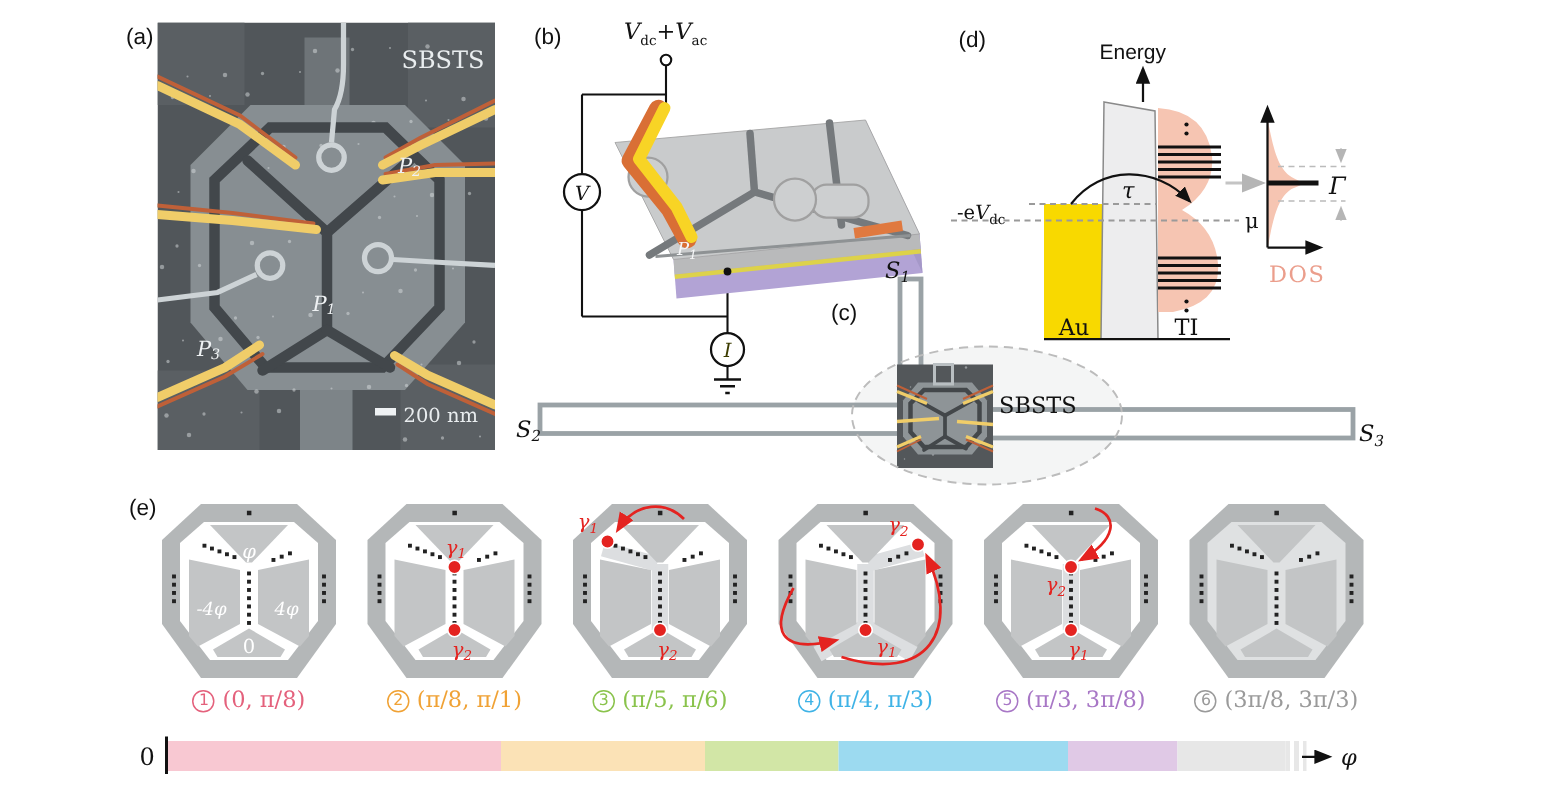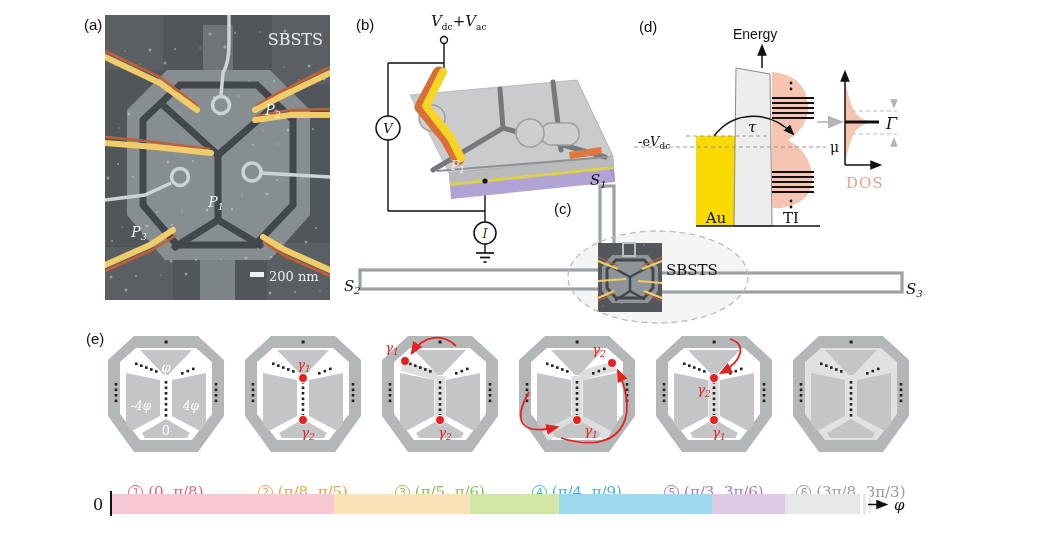--- a/index.html
+++ b/index.html
@@ -4,21 +4,21 @@
 <style>
 *{margin:0;padding:0;box-sizing:border-box}
 html,body{background:#fff}
 #fig{position:relative;width:1040px;height:536px;background:#fff;overflow:hidden;
      font-family:"Liberation Sans",sans-serif;color:#111}
 .abs{position:absolute}
 .plabel{position:absolute;font:15px "Liberation Sans",sans-serif;color:#111}
 .math{font-family:"DejaVu Serif",serif;font-style:italic}
 .mathdiv{position:absolute;font:15px "DejaVu Serif",serif;color:#111}
 sub{font-size:9px;font-family:"DejaVu Serif",serif}
-.dev-label{position:absolute;top:483px;width:150px;text-align:center;
+.dev-label{position:absolute;top:457px;width:150px;text-align:center;
            font:15px "DejaVu Serif",serif;white-space:nowrap}
 .circ{display:inline-block;width:15px;height:15px;line-height:13px;border:1.3px solid currentColor;
       border-radius:50%;font-size:10.5px;text-align:center;vertical-align:1px;
       font-family:"DejaVu Sans",sans-serif;font-style:normal}
 .bar{position:absolute;left:112px;top:494px;height:20px;display:flex}
 .bar-seg{height:20px}
 .bar-fade{height:20px;width:14px;background:repeating-linear-gradient(90deg,#e7e7e7 0 3px,#ffffff 3px 6px)}
 .tick{position:absolute;left:110px;top:491px;width:1.6px;height:25px;background:#111}
 svg text{user-select:none}
 </style>
@@ -163,21 +163,21 @@
       <circle cx="75" cy="162" r="8.5"></circle>
     </g>
     <text x="218" y="30" text-anchor="end" font-size="16" fill="#e9edef" font-family="DejaVu Serif,serif">SBSTS</text>
     <text x="168" y="100" text-anchor="middle" font-size="14" fill="#eef1f3" font-style="italic" font-family="DejaVu Serif,serif"><tspan>P</tspan><tspan dy="2.5" font-size="9.5">2</tspan></text>
     <text x="111" y="192" text-anchor="middle" font-size="14" fill="#eef1f3" font-style="italic" font-family="DejaVu Serif,serif"><tspan>P</tspan><tspan dy="2.5" font-size="9.5">1</tspan></text>
     <text x="34" y="222" text-anchor="middle" font-size="14" fill="#eef1f3" font-style="italic" font-family="DejaVu Serif,serif"><tspan>P</tspan><tspan dy="2.5" font-size="9.5">3</tspan></text>
     <rect x="145" y="257" width="14" height="5" fill="#eef1f3"></rect>
     <text x="164" y="266" font-size="13" fill="#e9edef" font-family="DejaVu Serif,serif">200 nm</text>
   </svg>
 
-  <div class="mathdiv" style="left:431px;top:12px">
+  <div class="mathdiv" style="left:416px;top:12px">
     <span class="math">V</span><sub>dc</sub><span>+</span><span class="math">V</span><sub>ac</sub>
   </div>
   <svg class="abs" style="left:355px;top:10px" width="272" height="290" viewBox="0 0 272 290">
 
     <g stroke="#111" stroke-width="1.4" fill="none">
       <path d="M89,34 L89,64"></path>
       <path d="M89,53 L33,53"></path>
       <path d="M33,53 L33,106"></path>
       <path d="M33,130 L33,201"></path>
       <path d="M33,201 L130,201"></path>
@@ -571,24 +571,24 @@
           <rect x="60.7" y="60" width="2.6" height="2.6"></rect>
           <rect x="60.7" y="65.5" width="2.6" height="2.6"></rect>
           <rect x="60.7" y="71" width="2.6" height="2.6"></rect>
           <rect x="60.7" y="76.5" width="2.6" height="2.6"></rect>
           <rect x="60.7" y="82" width="2.6" height="2.6"></rect>
         </g>
       </svg>
     </div>
   <div id="dev-labels">
       <div class="dev-label" style="left:91px;color:#e4617c"><span class="circ">1</span> <span>(0, π/8)</span></div>
-      <div class="dev-label" style="left:228px;color:#f0a235"><span class="circ">2</span> <span>(π/8, π/5)</span></div>
+      <div class="dev-label" style="left:228px;color:#f0a235"><span class="circ">2</span> <span>(π/8, π/1)</span></div>
       <div class="dev-label" style="left:365px;color:#8ac34c"><span class="circ">3</span> <span>(π/5, π/6)</span></div>
-      <div class="dev-label" style="left:502px;color:#3fb3e6"><span class="circ">4</span> <span>(π/4, π/9)</span></div>
-      <div class="dev-label" style="left:639px;color:#a877c6"><span class="circ">5</span> <span>(π/3, 3π/6)</span></div>
+      <div class="dev-label" style="left:502px;color:#3fb3e6"><span class="circ">4</span> <span>(π/4, π/3)</span></div>
+      <div class="dev-label" style="left:639px;color:#a877c6"><span class="circ">5</span> <span>(π/3, 3π/8)</span></div>
       <div class="dev-label" style="left:776px;color:#9a9a9a"><span class="circ">6</span> <span>(3π/8, 3π/3)</span></div>
     </div>
 
   <div class="mathdiv" style="left:93px;top:495px;font-size:16px">0</div>
   <div class="tick"></div>
   <div class="bar" id="phase-bar">
       <div class="bar-seg" style="width:222px;background:#f8c8d2"></div>
       <div class="bar-seg" style="width:136px;background:#fbe2b6"></div>
       <div class="bar-seg" style="width:89px;background:#d2e6a6"></div>
       <div class="bar-seg" style="width:153px;background:#9cdaf0"></div>

